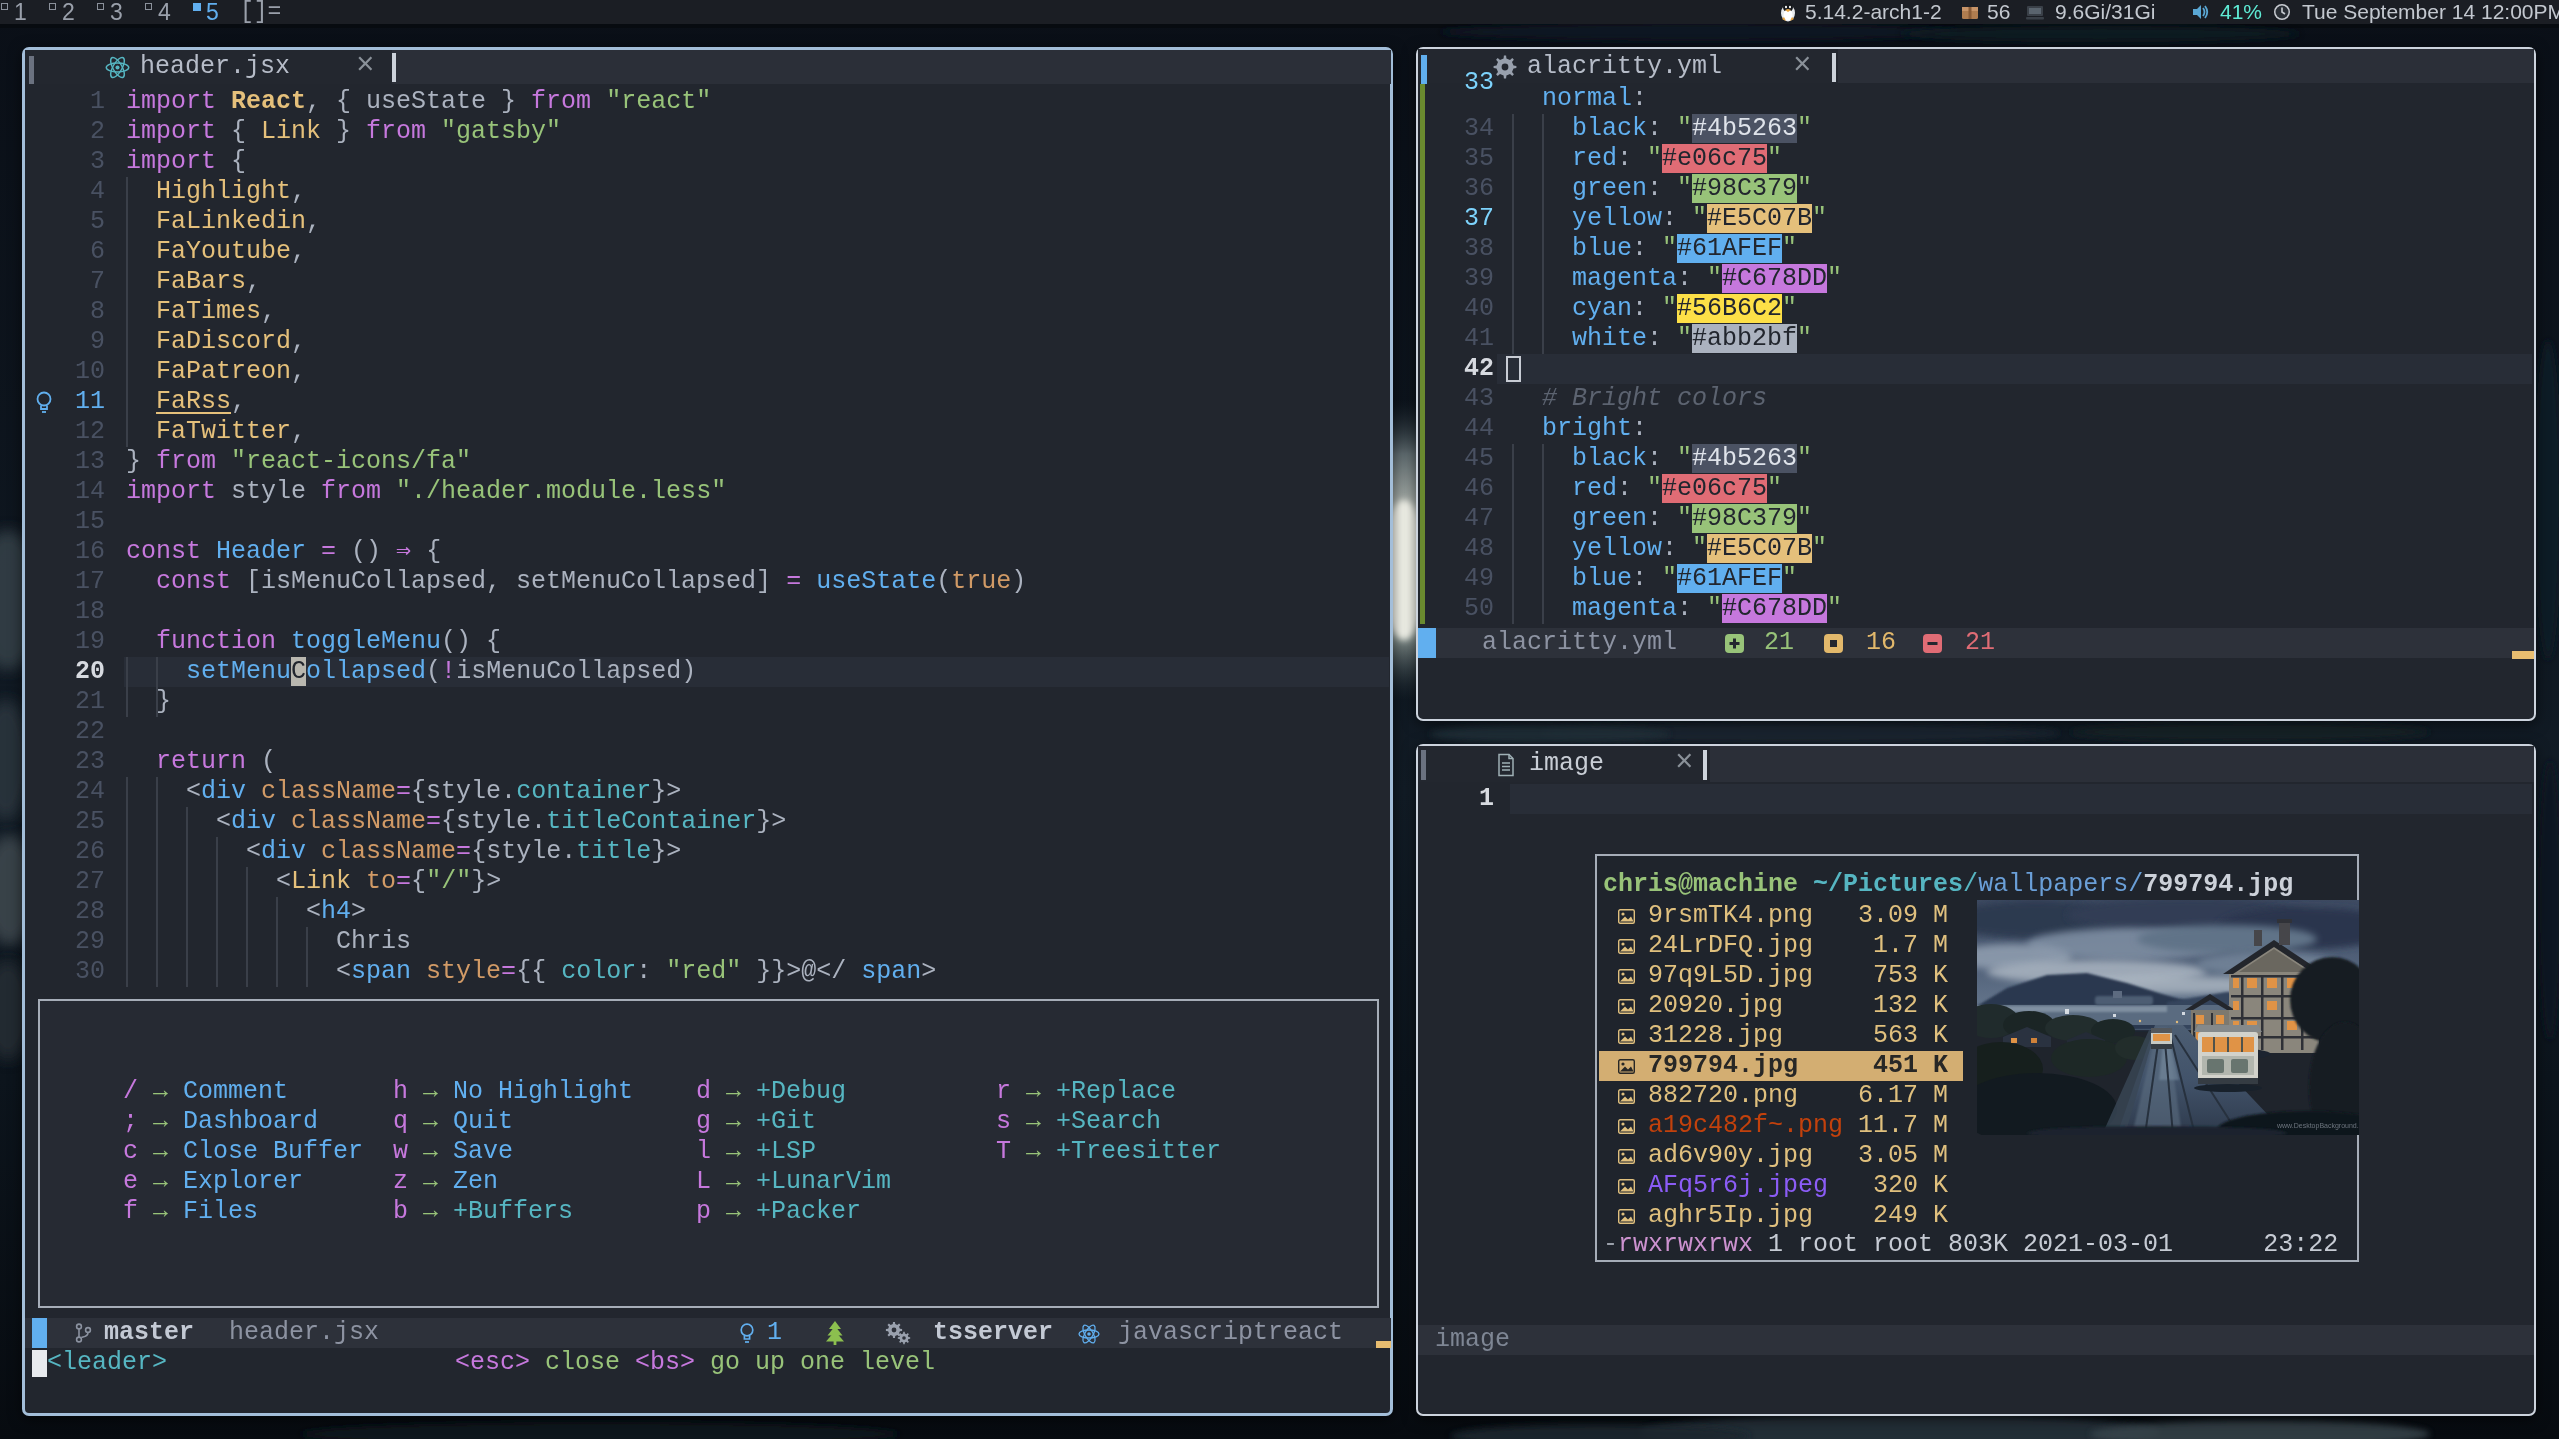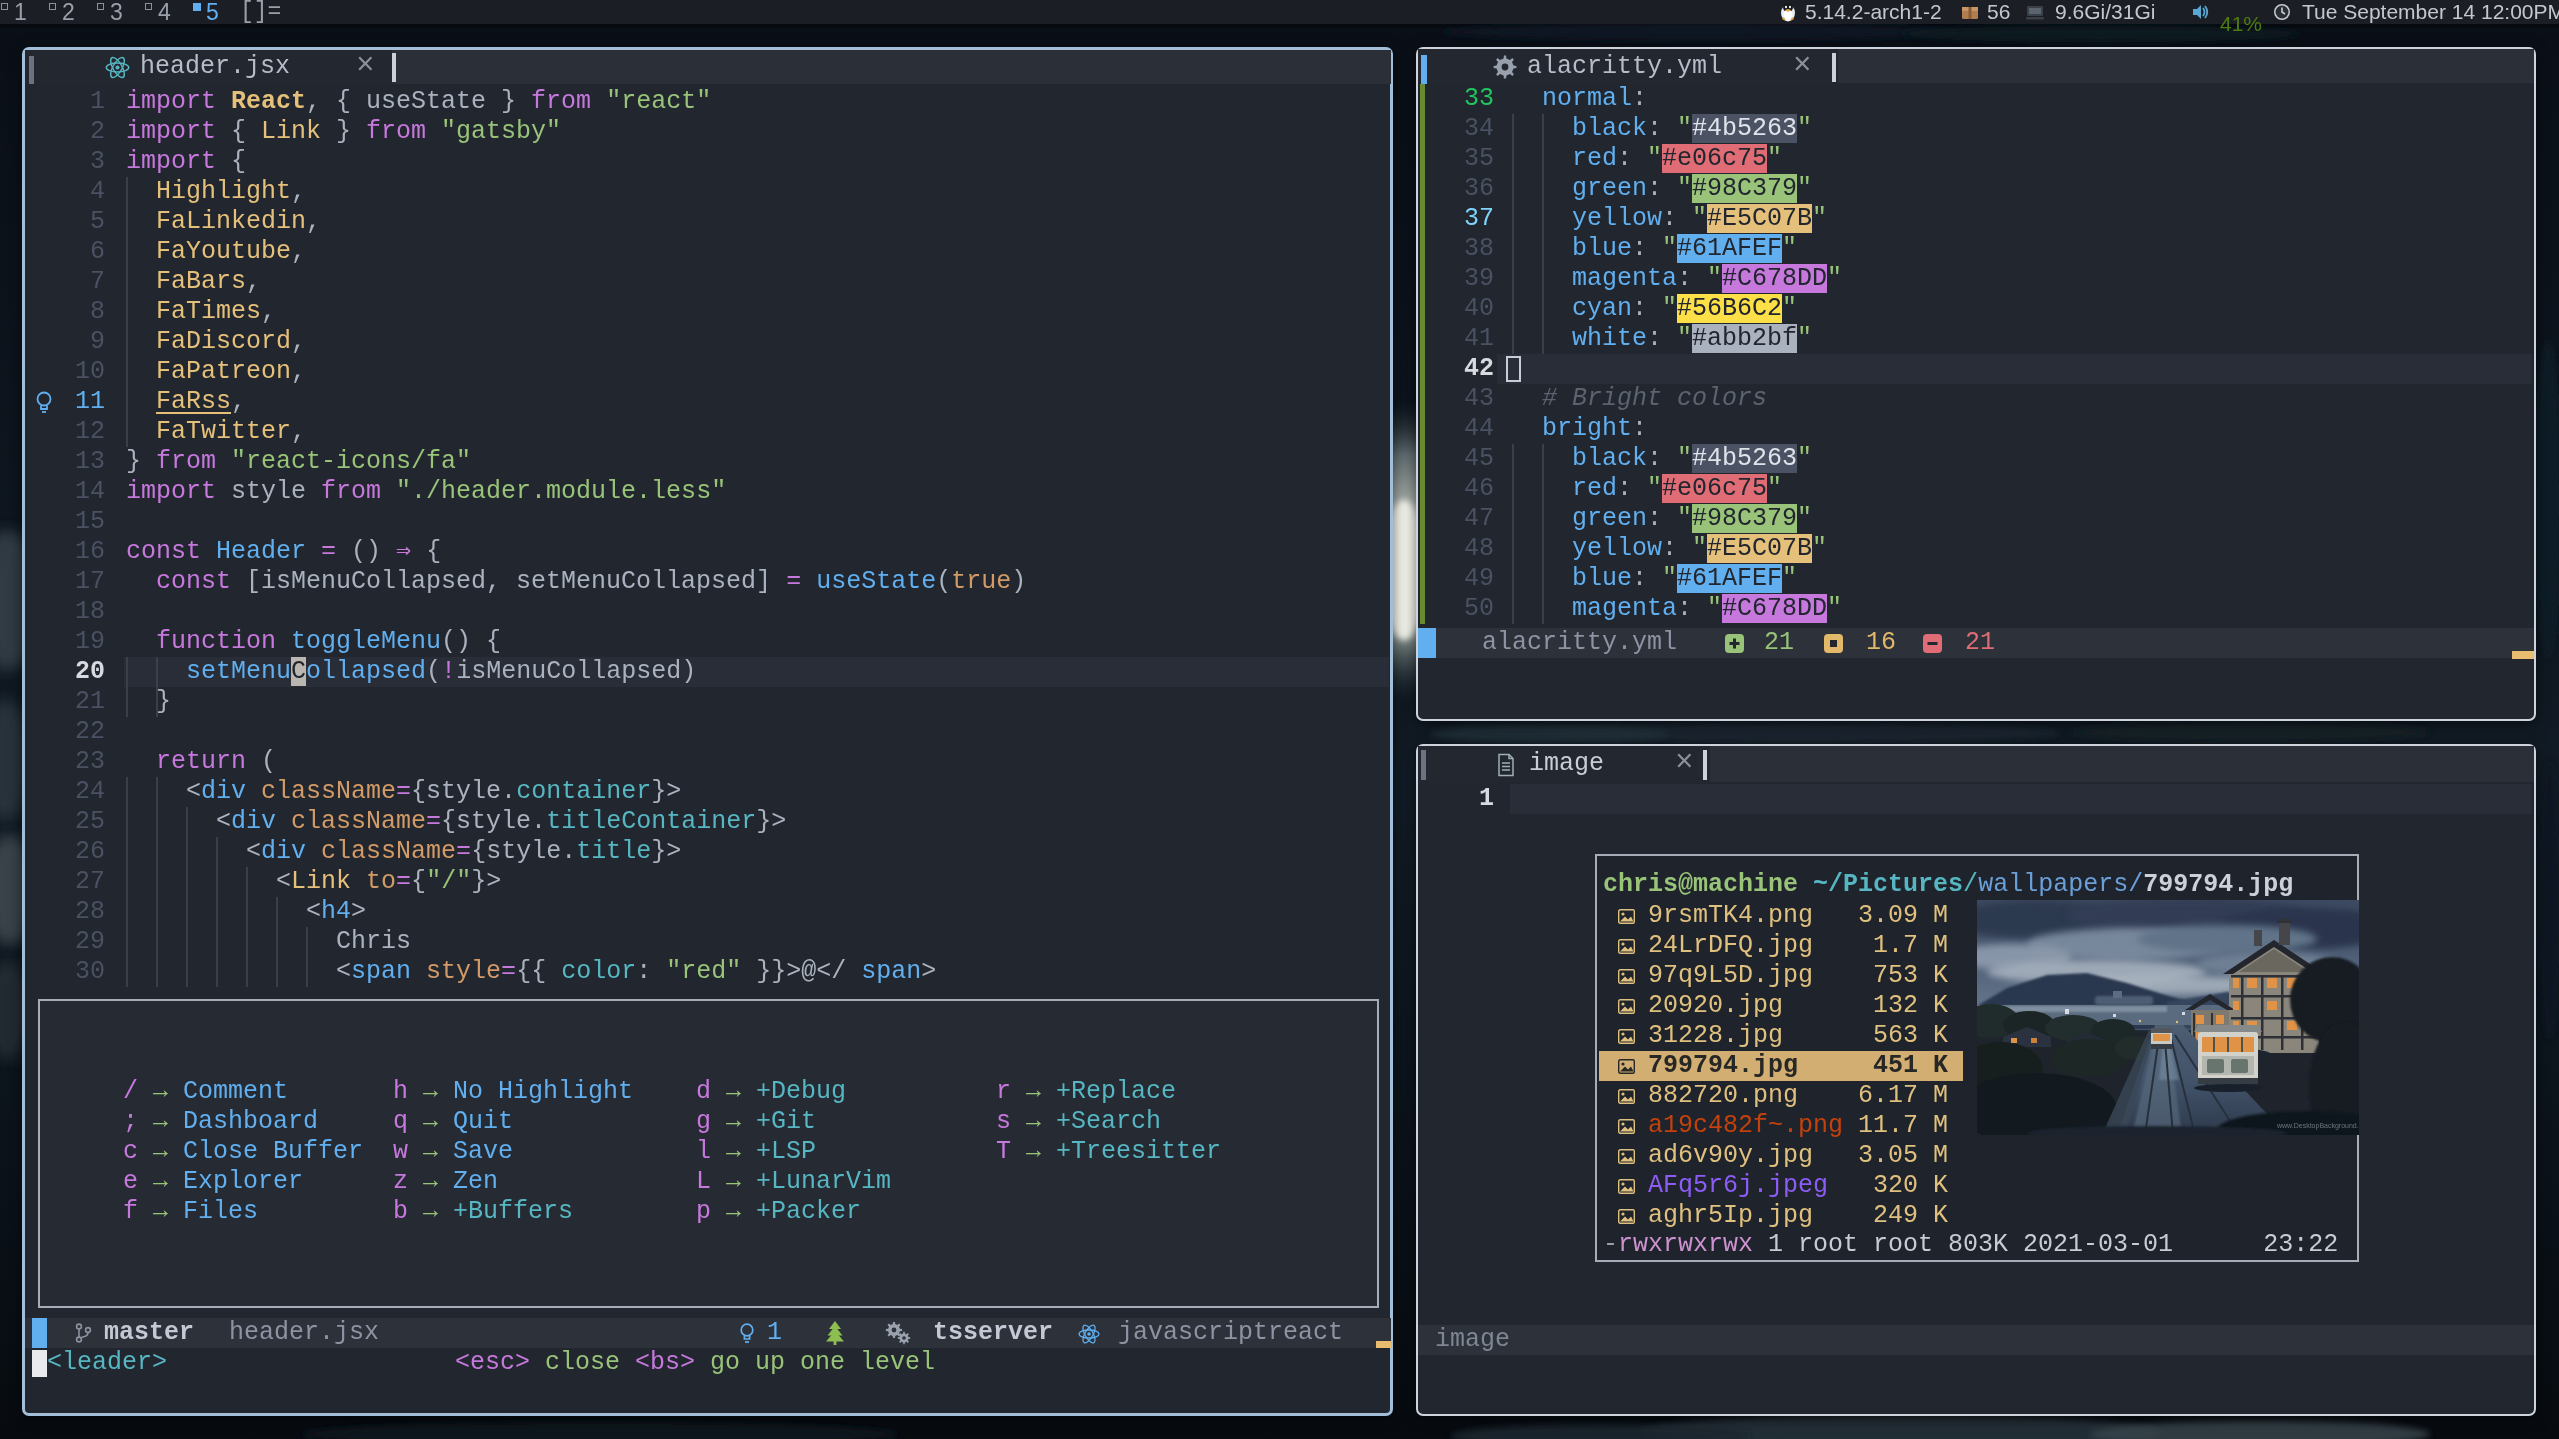--- a/index.html
+++ b/index.html
@@ -92,21 +92,21 @@
     <path d="M15 4 Q19.5 10 15 16" stroke="#5aa7d4" stroke-width="1.8" fill="none"></path>
   </svg>
 <svg class="abs" style="left:2272px;top:2px" width="20" height="20" viewBox="0 0 20 20">
     <circle cx="10" cy="10" r="8" fill="#c8ccd2"></circle>
     <circle cx="10" cy="10" r="6.5" fill="#2a2f36"></circle>
     <path d="M10 5.5 L10 10 L13 12" stroke="#c8ccd2" stroke-width="1.6" fill="none"></path>
   </svg>
 <div class="abs" style="left:1805px;top:0;height:24px;font:21px 'Liberation Sans',sans-serif;line-height:23px;color:#c3c8cf;white-space:pre">5.14.2-arch1-2</div>
 <div class="abs" style="left:1987px;top:0;height:24px;font:21px 'Liberation Sans',sans-serif;line-height:23px;color:#c3c8cf;white-space:pre">56</div>
 <div class="abs" style="left:2055px;top:0;height:24px;font:21px 'Liberation Sans',sans-serif;line-height:23px;color:#c3c8cf;white-space:pre">9.6Gi/31Gi</div>
-<div class="abs" style="left:2220px;top:12px;height:15px;font:21px 'Liberation Sans',sans-serif;line-height:23px;color:#4d7c0f;white-space:pre">41%</div>
+<div class="abs" style="left:2220px;top:0;height:15px;font:21px 'Liberation Sans',sans-serif;line-height:23px;color:#5eead4;white-space:pre">41%</div>
 <div class="abs" style="left:2302px;top:0;height:24px;font:21px 'Liberation Sans',sans-serif;line-height:23px;color:#c3c8cf;white-space:pre">Tue September 14 12:00PM</div>
 <div class="win" style="left:22px;top:47px;width:1371px;height:1369px;border:3px solid #a3bed9;background:#22262e"></div>
 <div class="abs" style="left:25px;top:50px;width:1366px;height:34px;background:#2b2f38"></div>
 <div class="abs" style="left:25px;top:50px;width:367px;height:34px;background:#23272f"></div>
 <div class="abs" style="left:29px;top:56px;width:5px;height:28px;background:#6b7280"></div>
 <svg class="abs" style="left:104px;top:54px" width="27" height="27" viewBox="0 0 24 24">
     <g stroke="#56b6c2" stroke-width="1.3" fill="none">
       <ellipse cx="12" cy="12" rx="10" ry="4"></ellipse>
       <ellipse cx="12" cy="12" rx="10" ry="4" transform="rotate(60 12 12)"></ellipse>
       <ellipse cx="12" cy="12" rx="10" ry="4" transform="rotate(120 12 12)"></ellipse>
@@ -293,21 +293,21 @@
 <svg class="abs" style="left:1493px;top:55px" width="24" height="24" viewBox="0 0 24 24">
     <path d="M20.5 10.6 L23.4 10.9 L23.4 13.1 L20.5 13.4 L19.0 17.0 L20.9 19.3 L19.3 20.9 L17.0 19.0 L13.4 20.5 L13.1 23.4 L10.9 23.4 L10.6 20.5 L7.0 19.0 L4.7 20.9 L3.1 19.3 L5.0 17.0 L3.5 13.4 L0.6 13.1 L0.6 10.9 L3.5 10.6 L5.0 7.0 L3.1 4.7 L4.7 3.1 L7.0 5.0 L10.6 3.5 L10.9 0.6 L13.1 0.6 L13.4 3.5 L17.0 5.0 L19.3 3.1 L20.9 4.7 L19.0 7.0 Z" fill="#98a0ad"></path>
     <circle cx="12.0" cy="12.0" r="6.191999999999999" fill="#98a0ad"></circle>
     <circle cx="12.0" cy="12.0" r="3.4" fill="#23272f"></circle>
   </svg>
 <div class="abs mono" style="left:1527px;top:52px;color:#b6bcc8">alacritty.yml</div>
 <div class="abs mono" style="left:1793px;top:51px;font-size:31px;color:#8a9199">×</div>
 <div class="abs" style="left:1832px;top:53px;width:4px;height:29px;background:#ccd2da"></div>
 <div class="abs" style="left:1420px;top:84px;width:5px;height:540px;background:#6a8a2f"></div>
 <div class="abs" style="left:1497px;top:354px;width:1035px;height:30px;background:#282d37"></div>
-<div class="ln mono" style="left:1420px;top:84px;width:74px;color:#22c55e">33</div>
+<div class="ln mono" style="left:1420px;top:68px;width:74px;color:#7dd3fc">33</div>
 <div class="abs mono" style="left:1512px;top:84px">  <span style="color:#61afef;">normal</span>:</div>
 <div class="ln mono" style="left:1420px;top:114px;width:74px;color:#495162">34</div>
 <div class="abs mono" style="left:1512px;top:114px">    <span style="color:#61afef;">black</span>: <span style="color:#98c379;">"</span><span style="background:#4b5263;color:#dfe3ea">#4b5263</span><span style="color:#98c379;">"</span></div>
 <div class="abs" style="left:1512px;top:114px;width:2px;height:30px;background:#3a3f49"></div>
 <div class="abs" style="left:1542px;top:114px;width:2px;height:30px;background:#3a3f49"></div>
 <div class="ln mono" style="left:1420px;top:144px;width:74px;color:#495162">35</div>
 <div class="abs mono" style="left:1512px;top:144px">    <span style="color:#61afef;">red</span>: <span style="color:#98c379;">"</span><span style="background:#e06c75;color:#22262e">#e06c75</span><span style="color:#98c379;">"</span></div>
 <div class="abs" style="left:1512px;top:144px;width:2px;height:30px;background:#3a3f49"></div>
 <div class="abs" style="left:1542px;top:144px;width:2px;height:30px;background:#3a3f49"></div>
 <div class="ln mono" style="left:1420px;top:174px;width:74px;color:#495162">36</div>

